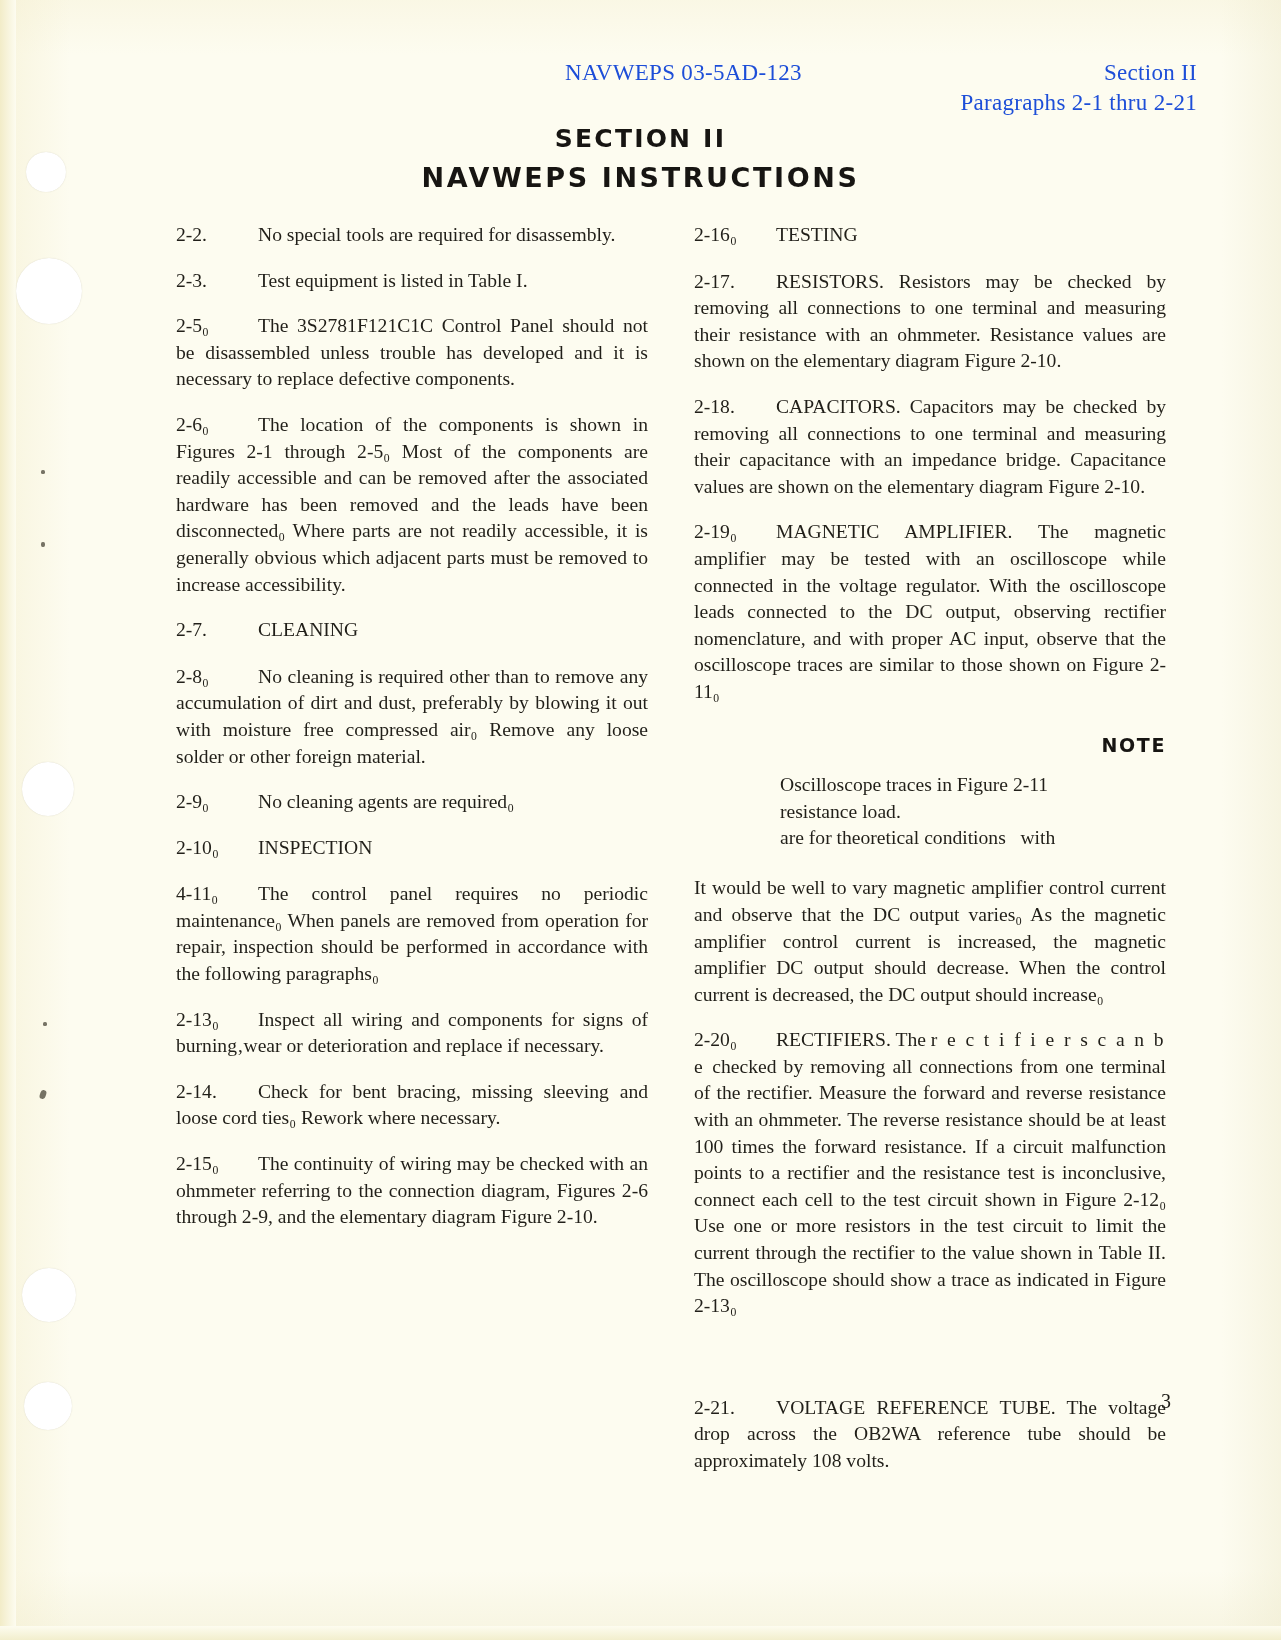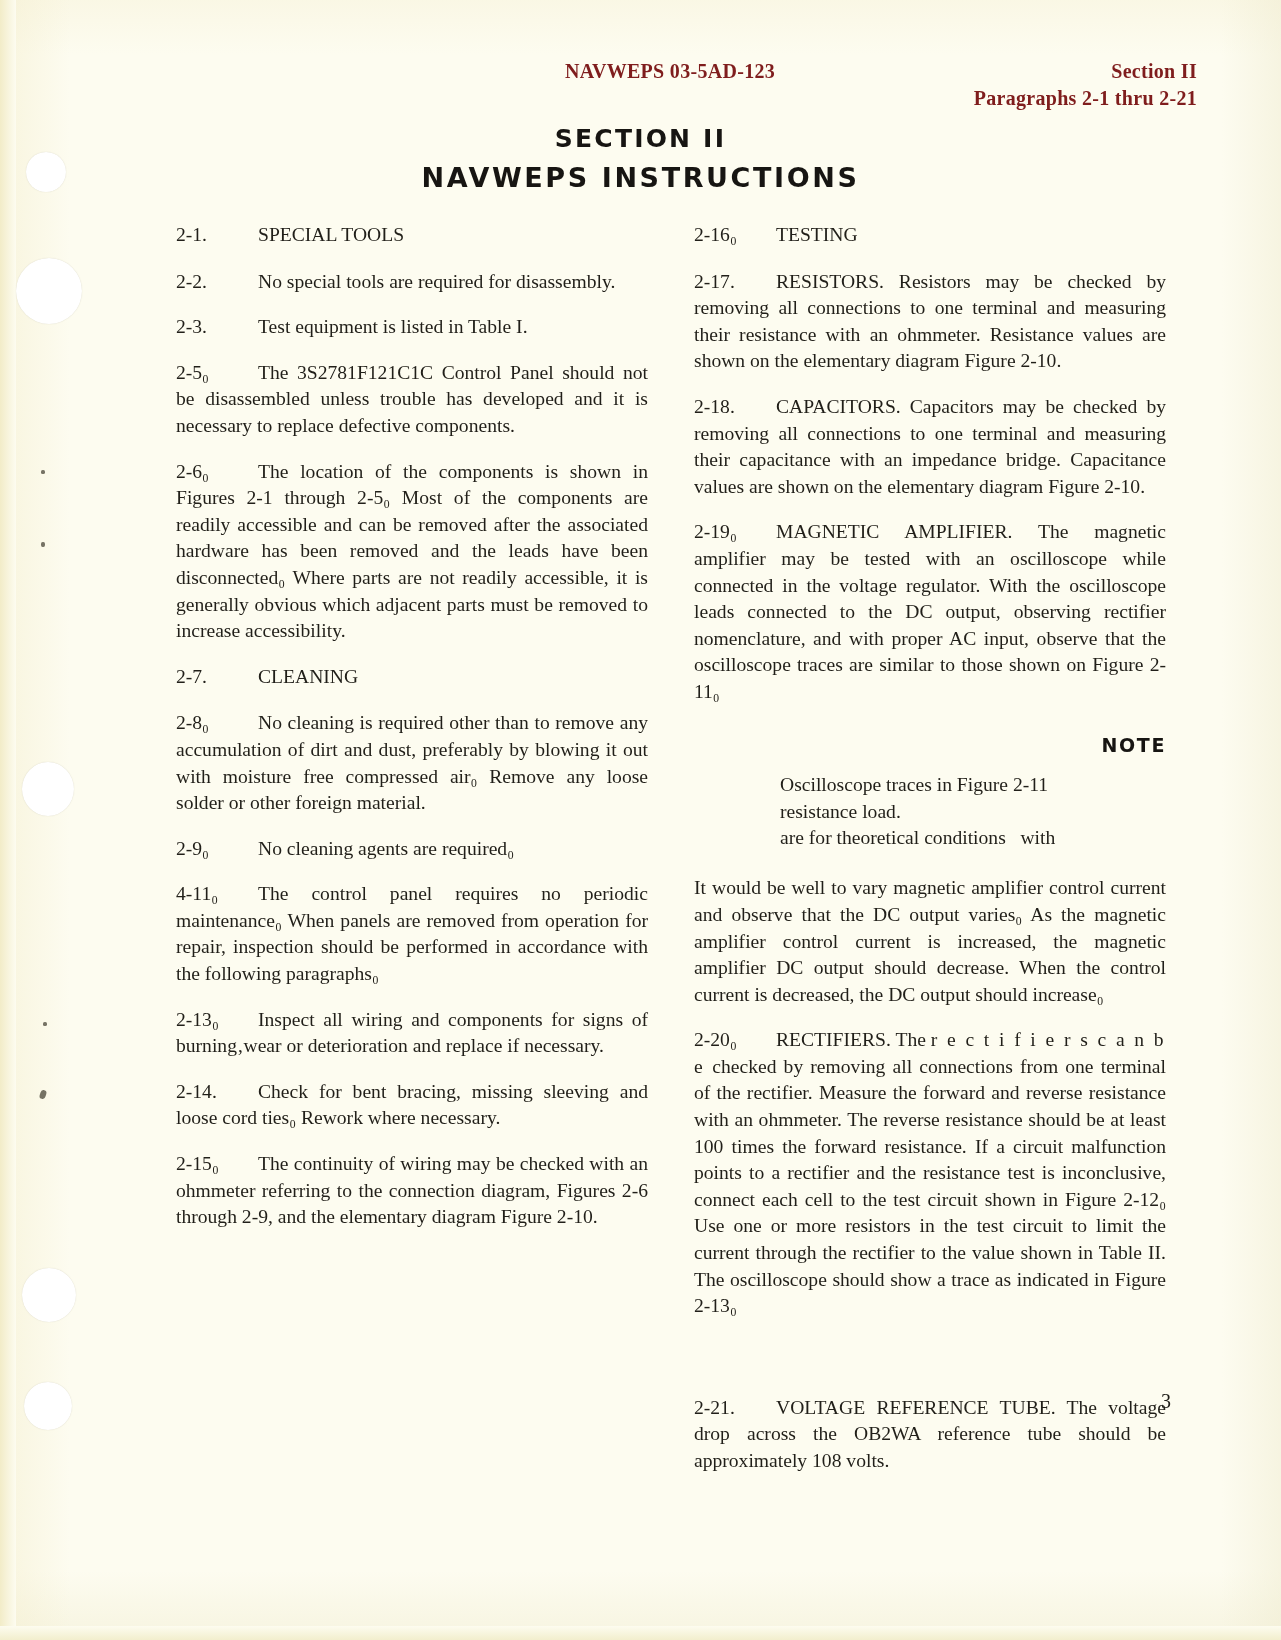--- a/index.html
+++ b/index.html
@@ -66,25 +66,24 @@
   #content {
     position: absolute;
     left: 0; top: 0;
     width: 1281px;
     height: 1640px;
   }
 
   .hdr {
     position: absolute;
     font-family: "Liberation Serif", serif;
-    color: #7f1d1d;
-    font-size: 20px;
+    color: #1d4ed8;
+    font-size: 23px;
     letter-spacing: .3px;
     white-space: nowrap;
-    font-weight: bold;
   }
   #hdr-left  { left: 565px; top: 60px; }
   #hdr-right { right: 84px; top: 60px; text-align: right; }
   #hdr-right div + div { margin-top: 4px; }
 
   .display-title {
     position: absolute;
     width: 100%;
     text-align: center;
     font-family: "DejaVu Sans", sans-serif;
@@ -176,23 +175,20 @@
     <div class="hdr" id="hdr-right">
       <div>Section II</div>
       <div>Paragraphs 2-1 thru 2-21</div>
     </div>
 
     <div class="display-title" id="title-section">SECTION II</div>
     <div class="display-title" id="title-overhaul">NAVWEPS INSTRUCTIONS</div>
 
     <div class="col" id="col-left">
 
-      <p class="para heading">
-        <span class="num">2-1.</span><span>SPECIAL TOOLS</span>
-      </p>
 
       <p class="para">
         <span class="num">2-2.</span><span>No special tools are required for disassembly.</span>
       </p>
 
       <p class="para">
         <span class="num">2-3.</span><span>Test equipment is listed in Table I.</span>
       </p>
 
 
@@ -209,20 +205,23 @@
       </p>
 
       <p class="para">
         <span class="num">2-8₀</span><span>No cleaning is required other than to remove any accumulation of dirt and dust, preferably by blowing it out with moisture free compressed air₀ Remove any loose solder or other foreign material.</span>
       </p>
 
       <p class="para">
         <span class="num">2-9₀</span><span>No cleaning agents are required₀</span>
       </p>
 
+      <p class="para heading">
+        <span class="num">2-10₀</span><span>INSPECTION</span>
+      </p>
 
       <p class="para">
         <span class="num">4-11₀</span><span>The control panel requires no periodic maintenance₀ When panels are removed from operation for repair, inspection should be performed in accordance with the following paragraphs₀</span>
       </p>
 
 
       <p class="para">
         <span class="num">2-13₀</span><span>Inspect all wiring and components for signs of burning‚wear or deterioration and replace if necessary.</span>
       </p>
 

